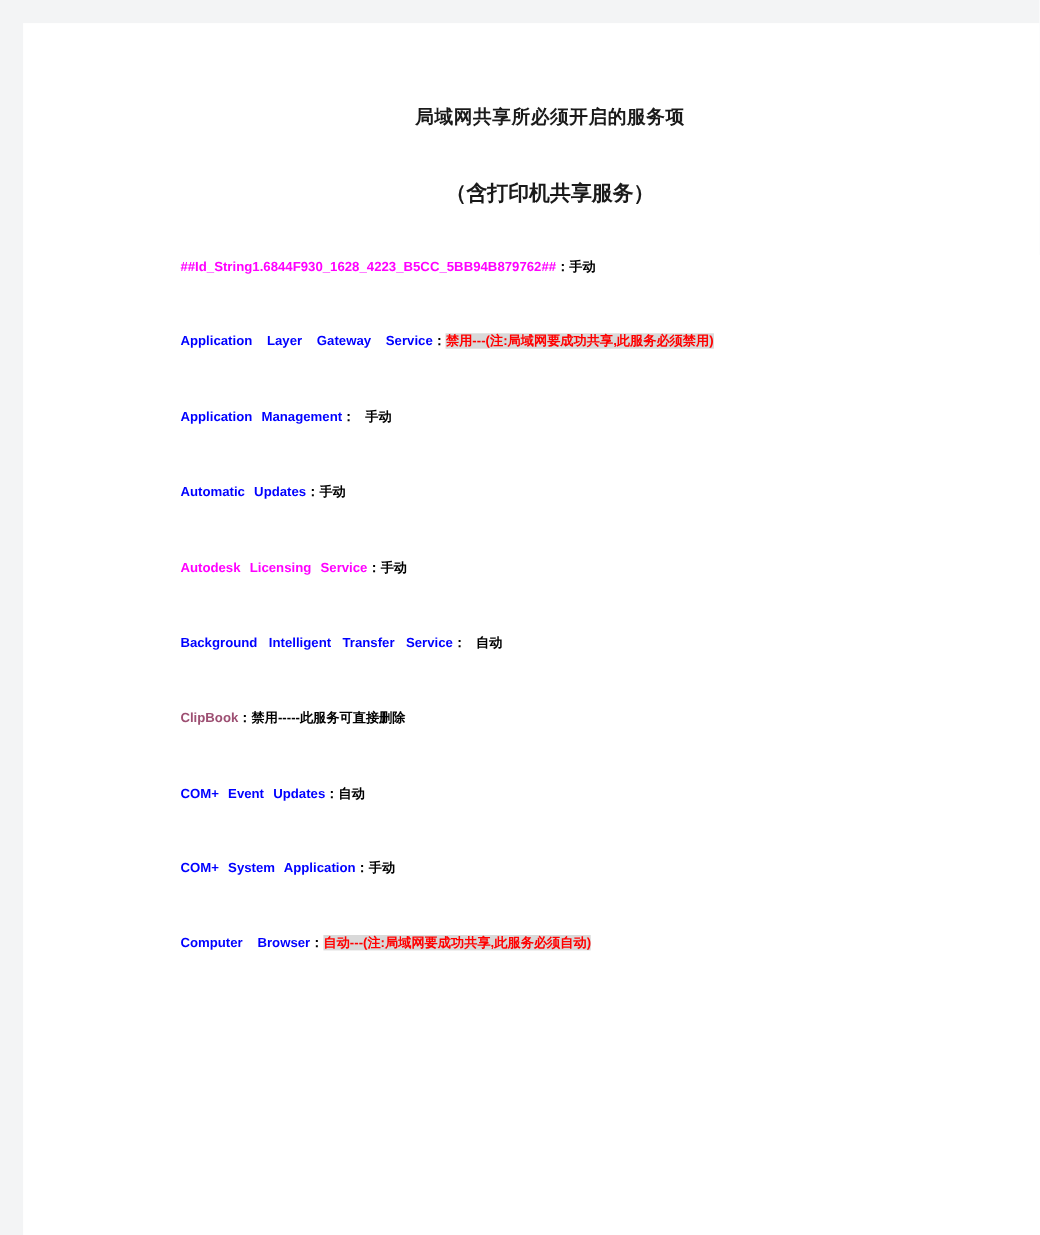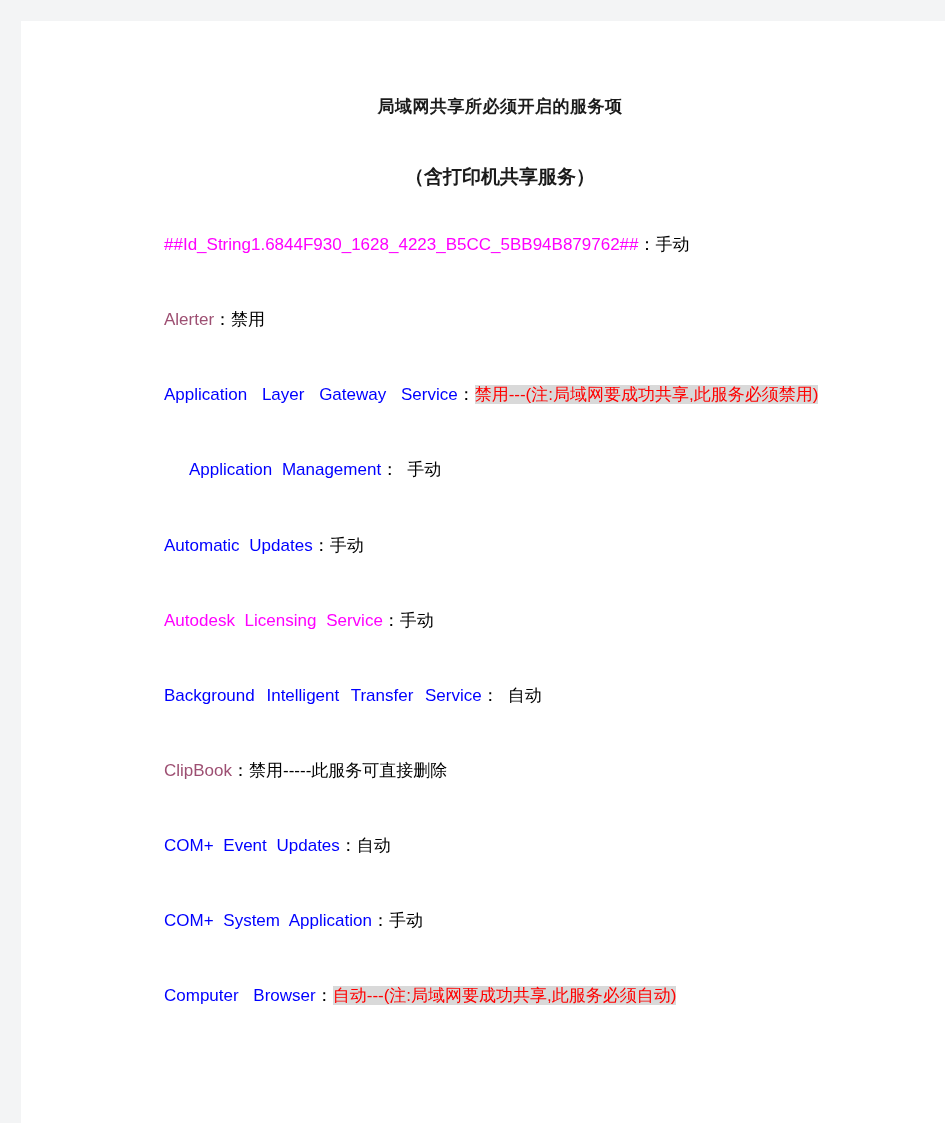--- a/index.html
+++ b/index.html
@@ -55,29 +55,30 @@
   }
 
   .service-list {
     margin: 0;
     padding: 0;
     margin-top: 45px;
     list-style: none;
   }
 
   .service-line {
-    font-size: 17px;
+    font-size: 12px;
     line-height: 1.35;
     color: #000000;
     margin: 0 0 52.2px 0;
     padding: 0;
     text-align: justify;
     text-justify: inter-word;
     word-spacing: 0px;
     white-space: normal;
+    font-weight: bold;
   }
   .service-line:last-child {
     margin-bottom: 0;
     margin-top: 20px;
   }
 
   
   .svc-name {
     white-space: nowrap;
   }
@@ -118,23 +119,22 @@
 
 <div class="page">
   <div class="content">
 
     <h1 class="doc-title">局域网共享所必须开启的服务项</h1>
 
     <h2 class="doc-subtitle">（含打印机共享服务）</h2>
 
     <div class="service-list">
         <p class="service-line"><span class="svc-name" style="color: rgb(255, 0, 255);">##Id_String1.6844F930_1628_4223_B5CC_5BB94B879762##</span><span class="colon">：</span><span class="val" style="color: rgb(0, 0, 0);">手动</span></p>
-        <p class="service-line"><span class="svc-name" style="color: rgb(157, 79, 114);">Alerter</span><span class="colon">：</span><span class="val" style="color: rgb(0, 0, 0);">禁用</span></p>
         <p class="service-line line-alg"><span class="svc-name sp2" style="color: rgb(0, 0, 255);">Application Layer Gateway Service</span><span class="colon">：</span><span class="hl">禁用---(注:局域网要成功共享,此服务必须禁用)</span></p>
-        <p class="service-line"><span class="svc-name sp1" style="color: rgb(0, 0, 255); margin-left: 25px;">Application Management</span><span class="colon">：</span><span class="gap-before"></span><span class="val" style="color: rgb(0, 0, 0);">手动</span></p>
+        <p class="service-line"><span class="svc-name sp1" style="color: rgb(0, 0, 255);">Application Management</span><span class="colon">：</span><span class="gap-before"></span><span class="val" style="color: rgb(0, 0, 0);">手动</span></p>
         <p class="service-line"><span class="svc-name sp1" style="color: rgb(0, 0, 255);">Automatic Updates</span><span class="colon">：</span><span class="val" style="color: rgb(0, 0, 0);">手动</span></p>
         <p class="service-line"><span class="svc-name sp1" style="color: rgb(255, 0, 255);">Autodesk Licensing Service</span><span class="colon">：</span><span class="val" style="color: rgb(0, 0, 0);">手动</span></p>
         <p class="service-line"><span class="svc-name sp2" style="color: rgb(0, 0, 255);">Background Intelligent Transfer Service</span><span class="colon">：</span><span class="gap-before"></span><span class="val" style="color: rgb(0, 0, 0);">自动</span></p>
         <p class="service-line"><span class="svc-name" style="color: rgb(157, 79, 114);">ClipBook</span><span class="colon">：</span><span class="val" style="color: rgb(0, 0, 0);">禁用-----此服务可直接删除</span></p>
         <p class="service-line"><span class="svc-name sp1" style="color: rgb(0, 0, 255);">COM+ Event Updates</span><span class="colon">：</span><span class="val" style="color: rgb(0, 0, 0);">自动</span></p>
         <p class="service-line"><span class="svc-name sp1" style="color: rgb(0, 0, 255);">COM+ System Application</span><span class="colon">：</span><span class="val" style="color: rgb(0, 0, 0);">手动</span></p>
         <p class="service-line line-alg"><span class="svc-name sp1" style="color: rgb(0, 0, 255);">Computer Browser</span><span class="colon">：</span><span class="hl">自动---(注:局域网要成功共享,此服务必须自动)</span></p>
       </div>
 
   </div>

